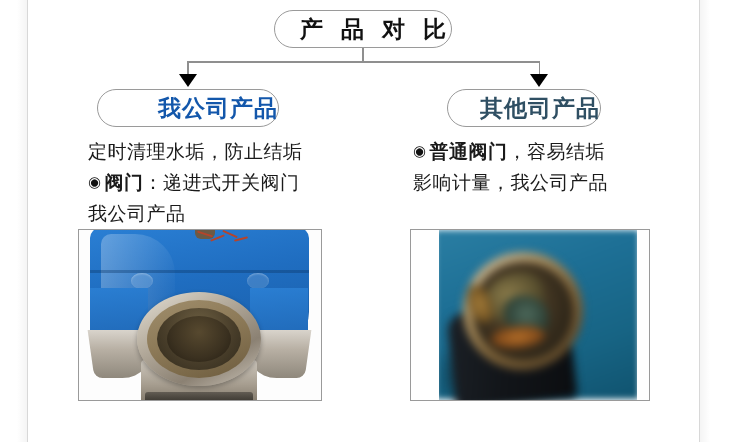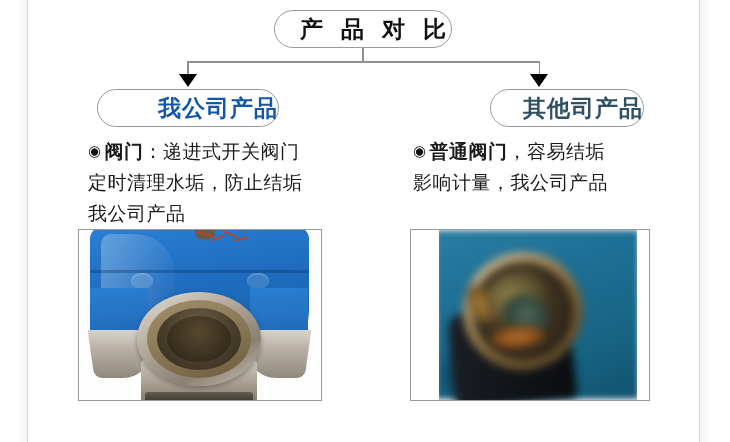--- a/index.html
+++ b/index.html
@@ -110,21 +110,21 @@
   #arrow-right { left: 530px; top: 74px; }
 
   
   #label-pill-left {
     left: 97px;
     top: 89px;
     width: 182px;
     height: 38px;
   }
   #label-pill-right {
-    left: 490px;
+    left: 447px;
     top: 89px;
     width: 154px;
     height: 38px;
   }
   .label-text {
     font-size: 23px;
     font-weight: bold;
     line-height: 1;
     letter-spacing: 1px;
   }
@@ -388,24 +388,24 @@
 
   <div class="pill" id="label-pill-left">
     <span class="label-text">我公司产品</span>
   </div>
 
   <div class="pill" id="label-pill-right">
     <span class="label-text">其他司产品</span>
   </div>
 
   <div class="copy" id="copy-left">
+    <span class="line indent">定时清理水垢，防止结垢</span>
     <span class="line">
       <span class="bullet">◉</span><span class="lead">阀门</span><span>：</span><span>递进式开关阀门</span>
     </span>
-    <span class="line indent">定时清理水垢，防止结垢</span>
     <span class="line indent">我公司产品</span>
   </div>
 
   <div class="copy" id="copy-right">
     <span class="line">
       <span class="bullet">◉</span><span class="lead">普通阀门</span><span>，</span><span>容易结垢</span>
     </span>
     <span class="line indent">影响计量，我公司产品</span>
   </div>
 

